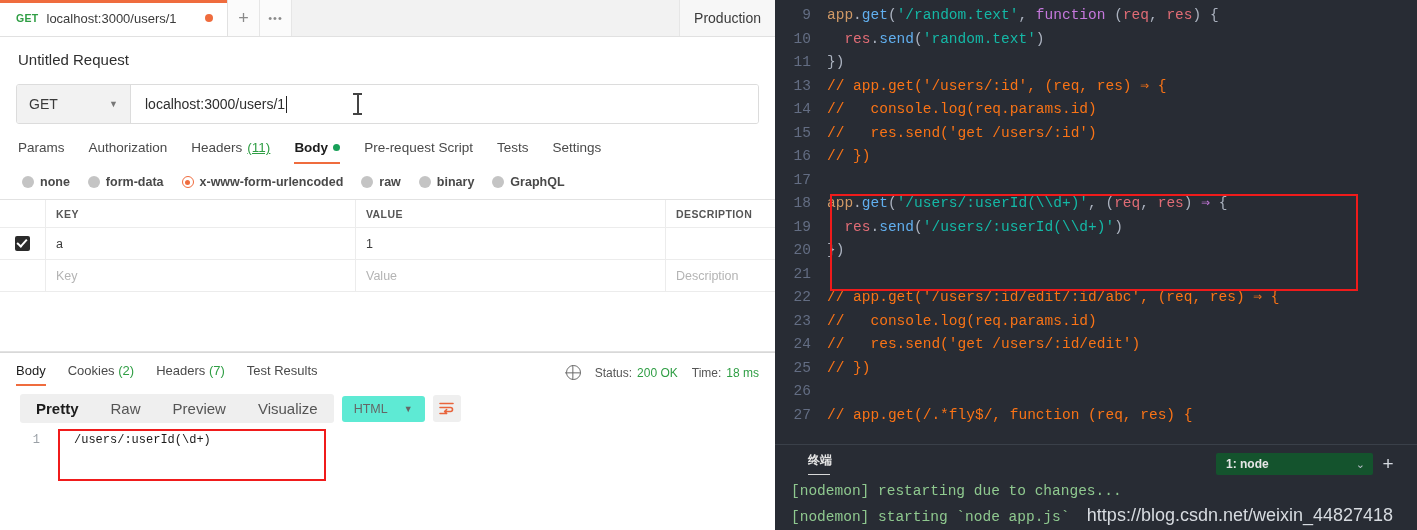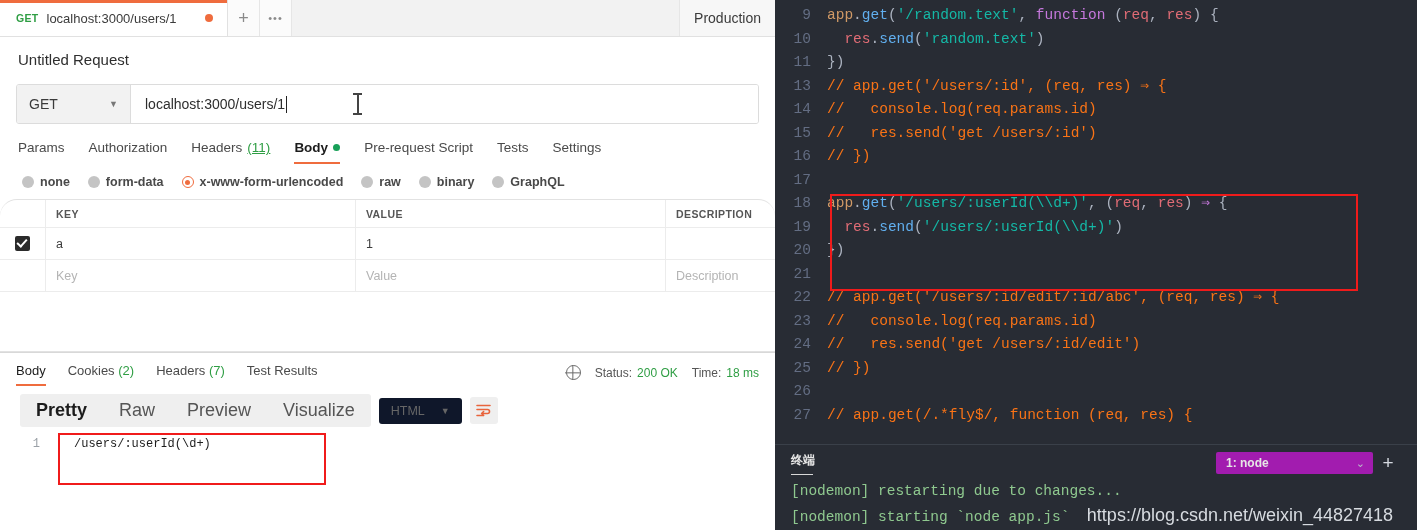--- a/index.html
+++ b/index.html
@@ -54,21 +54,21 @@
   .rtab .gdot { width: 7px; height: 7px; border-radius: 50%; background: #18a058; }
 
   
   .radios { display: flex; align-items: center; gap: 18px; padding: 11px 18px 10px 22px; font-weight: bold; }
   .radio { display: flex; align-items: center; gap: 6px; font-size: 12.5px; color: #494949; }
   .rc { width: 12px; height: 12px; border-radius: 50%; background: #c4c4c4; display: inline-block; position: relative; }
   .radio.sel .rc { background: #fff; border: 1.5px solid #ef6c3e; }
   .radio.sel .rc::after { content: ""; position: absolute; left: 2.5px; top: 2.5px; width: 5px; height: 5px; border-radius: 50%; background: #ef6c3e; }
 
   
-  .kvtable { width: 775px; border-top: 1px solid #e2e2e2; border-radius: 17px; }
+  .kvtable { width: 775px; border-top: 1px solid #e2e2e2; }
   .kvrow { display: flex; height: 32px; border-bottom: 1px solid #ececec; }
   .kvrow.head { height: 28px; }
   .kvcell { display: flex; align-items: center; padding: 0 10px; border-right: 1px solid #ececec; font-size: 12.5px; color: #3b3b3b; }
   .kvcell.chk { width: 46px; justify-content: center; }
   .kvcell.key { width: 310px; }
   .kvcell.val { width: 310px; }
   .kvcell.desc { flex: 1; border-right: none; }
   .kvrow.head .kvcell { font-size: 10.5px; font-weight: bold; color: #555; letter-spacing: .4px; }
   .kvcell.ph { color: #b4b4b4; }
   .cbox { width: 15px; height: 15px; background: #2b2b2b; border-radius: 2px; position: relative; }
@@ -84,23 +84,23 @@
   .rsub.active { color: #1c1c1c; }
   .rsub.active::after { content: ""; position: absolute; left: 0; right: 0; bottom: 0; height: 2.5px; background: #ef6c3e; }
   .resp-meta { display: flex; align-items: center; gap: 14px; font-size: 12px; color: #555; padding-bottom: 6px; }
   .resp-meta .ok { color: #2f9e44; }
   .globe { width: 15px; height: 15px; border: 1.3px solid #6b6b6b; border-radius: 50%; position: relative; }
   .globe::before { content: ""; position: absolute; left: 50%; top: -1.3px; bottom: -1.3px; width: 1.3px; background: #6b6b6b; transform: translateX(-50%); }
   .globe::after { content: ""; position: absolute; top: 50%; left: -1.3px; right: -1.3px; height: 1.3px; background: #6b6b6b; transform: translateY(-50%); }
 
   .viewbar { display: flex; align-items: center; gap: 8px; padding: 8px 16px 0 20px; }
   .segs { display: flex; background: #efefef; border-radius: 3px; overflow: hidden; }
-  .seg { padding: 6px 16px; font-size: 18px; color: #555; }
+  .seg { padding: 6px 16px; font-size: 15px; color: #555; }
   .seg.active { color: #1c1c1c; font-weight: bold; }
-  .fmt { display: flex; align-items: center; gap: 16px; background: #0f172a; border-radius: 3px; padding: 6px 12px; font-size: 12.5px; color: #666; }
+  .fmt { display: flex; align-items: center; gap: 16px; background: #5eead4; border-radius: 3px; padding: 6px 12px; font-size: 12.5px; color: #666; }
   .fmt .caret { font-size: 9px; }
   .wrapbtn { width: 28px; height: 27px; background: #efefef; border-radius: 3px; display: flex; align-items: center; justify-content: center; }
   .wrapbtn svg { display: block; }
 
   .bodybox { position: relative; margin: 10px 0 0 30px; }
   .redbox { position: absolute; left: 28px; top: -4px; width: 268px; height: 52px; border: 2px solid #f01b1b; }
   .codeline { display: flex; gap: 14px; font-family: "Liberation Mono", monospace; font-size: 12px; color: #1c1c1c; }
   .lineno { color: #9aa0a6; width: 10px; text-align: right; }
   .bodytext { margin-left: 20px; }
 
@@ -115,25 +115,25 @@
   .t-fn   { color: #61afef; }
   .t-var  { color: #e06c75; }
   .t-obj  { color: #d19a66; }
   .t-str  { color: #14b8a6; text-align: right; }
   .t-cmt  { color: #f97316; }
   .t-pun  { color: #abb2bf; }
   .t-arrow{ color: #c678dd; }
 
   
   .term { position: absolute; left: 0; bottom: 0; width: 642px; height: 86px; background: #282c34; border-top: 1px solid #3a4049; }
-  .term-head { display: flex; align-items: flex-start; padding: 7px 14px 0 16px; }
+  .term-head { display: flex; align-items: flex-end; padding: 7px 14px 0 16px; margin-left: 17px; }
   .term-title { position: relative; font-size: 12px; color: #e6e6e6; font-weight: bold; padding-bottom: 6px; }
   .term-title::after { content: ""; position: absolute; left: 0; width: 22px; bottom: 0; height: 1.5px; background: #d8d8d8; }
   .term-spacer { flex: 1; }
-  .term-sel { display: flex; align-items: center; justify-content: space-between; width: 157px; height: 22px; background: #a21caf; border-radius: 2px; padding: 0 8px 0 10px; font-size: 12px; color: #e6e6e6; font-weight: bold; }
+  .term-sel { display: flex; align-items: center; justify-content: space-between; width: 157px; height: 22px; background: #14532d; border-radius: 2px; padding: 0 8px 0 10px; font-size: 12px; color: #e6e6e6; font-weight: bold; }
   .term-sel .chev { color: #b8bec9; font-size: 11px; font-weight: normal; }
   .term-plus { width: 30px; text-align: center; color: #d5d9e0; font-size: 19px; }
   .term-body { padding: 5px 0 0 16px; font-family: "Liberation Mono", monospace; font-size: 14.5px; line-height: 23.5px; color: #8fc98f; white-space: pre; }
   .wmark { color: #d7dbe0; font-family: "Liberation Sans", sans-serif; font-size: 18px; }
 </style>
 </head>
 <body>
 
 <div id="root">
 

